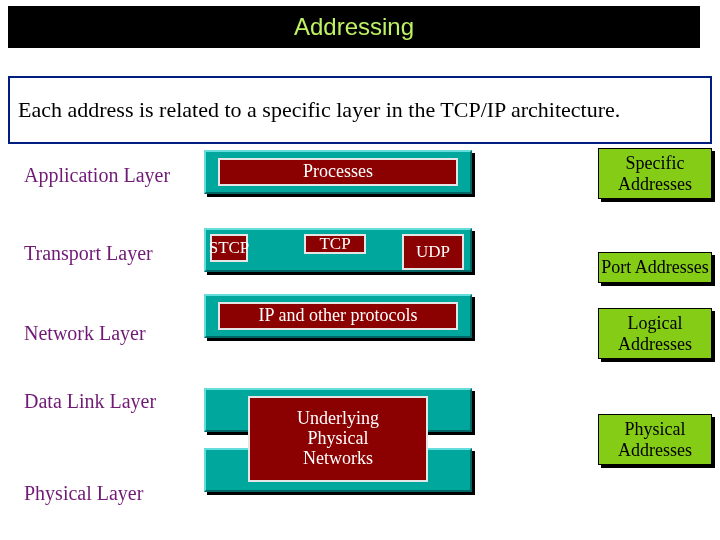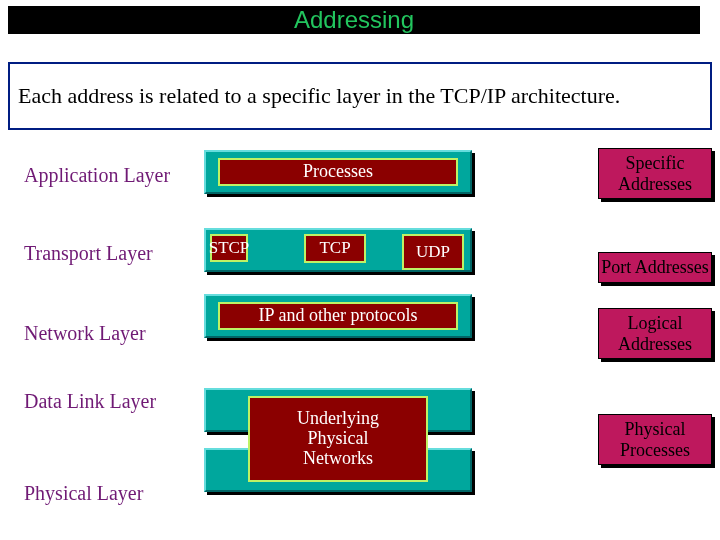--- a/index.html
+++ b/index.html
@@ -6,25 +6,25 @@
   body {
     width: 720px;
     height: 540px;
     background: #fff;
     font-family: "Times New Roman", Times, serif;
     position: relative;
     overflow: hidden;
   }
   .title-bar {
     background: #000;
-    color: #22c55e;
+    color: #bef264;
     font-family: Arial, sans-serif;
     font-size: 24px;
     text-align: center;
-    padding: 0 0;
+    padding: 7px 0;
     margin: 6px 20px 0 8px;
   }
   .subtitle-bar {
     border: 2px solid #001d82;
     color: #000;
     font-size: 22px;
     padding: 19px 8px;
     margin: 28px 8px 0 8px;
     background: #fff;
   }
@@ -37,21 +37,21 @@
   .layer-label {
     position: absolute;
     font-size: 20px;
     color: #701a75;
     left: 24px;
   }
   .addr-box {
     position: absolute;
     right: 8px;
     width: 114px;
-    background: #be185d;
+    background: #84cc16;
     border: 1px solid #000;
     box-shadow: 3px 3px 0 #000;
     text-align: center;
     font-size: 18px;
     line-height: 1.15;
     padding: 4px 2px;
   }
   .teal-box {
     position: absolute;
     background: #00a79d;
@@ -61,21 +61,21 @@
     border-left-color: #6dd;
     border-right-color: #066;
     border-bottom-color: #066;
   }
   .red-box {
     position: absolute;
     background: #8b0000;
     color: #fff;
     font-size: 18px;
     text-align: center;
-    border: 2px solid #bef264;
+    border: 2px solid #e5e5e5;
     display: flex;
     align-items: center;
     justify-content: center;
     line-height: 1.1;
   }
   .red-small {
     font-size: 17px;
   }
 </style>
 </head>
@@ -93,33 +93,33 @@
 
   <div class="layer-label" style="top:22px;">Application Layer</div>
   <div class="teal-box" style="left:204px; top:8px; width:268px; height:44px;">
     <div class="red-box" style="left:12px; top:6px; width:240px; height:28px;">Processes</div>
   </div>
   <div class="addr-box" style="top:6px;">Specific Addresses</div>
 
   <div class="layer-label" style="top:100px;">Transport Layer</div>
   <div class="teal-box" style="left:204px; top:86px; width:268px; height:44px;"></div>
   <div class="red-box red-small" style="left:210px; top:92px; width:38px; height:28px;">STCP</div>
-  <div class="red-box red-small" style="left:304px; top:92px; width:62px; height:29px;">TCP</div>
+  <div class="red-box red-small" style="left:304px; top:92px; width:62px; height:20px;">TCP</div>
   <div class="red-box red-small" style="left:402px; top:92px; width:62px; height:36px;">UDP</div>
   <div class="addr-box" style="top:86px;margin-top:24px;">Port Addresses</div>
 
   <div class="layer-label" style="top:180px;">Network Layer</div>
   <div class="teal-box" style="left:204px; top:152px; width:268px; height:44px;">
     <div class="red-box" style="left:12px; top:6px; width:240px; height:28px;">IP and other protocols</div>
   </div>
   <div class="addr-box" style="top:166px;">Logical Addresses</div>
 
   <div class="layer-label" style="top:248px;">Data Link Layer</div>
   <div class="layer-label" style="top:340px;">Physical Layer</div>
 
   <div class="teal-box" style="left:204px; top:246px; width:268px; height:44px;"></div>
   <div class="teal-box" style="left:204px; top:306px; width:268px; height:44px;"></div>
   <div class="red-box" style="left:248px; top:254px; width:180px; height:86px; white-space:pre-line;">Underlying
 Physical
 Networks</div>
-  <div class="addr-box" style="top:272px;">Physical Processes</div>
+  <div class="addr-box" style="top:272px;">Physical Addresses</div>
 
 </div>
 
 </body></html>

